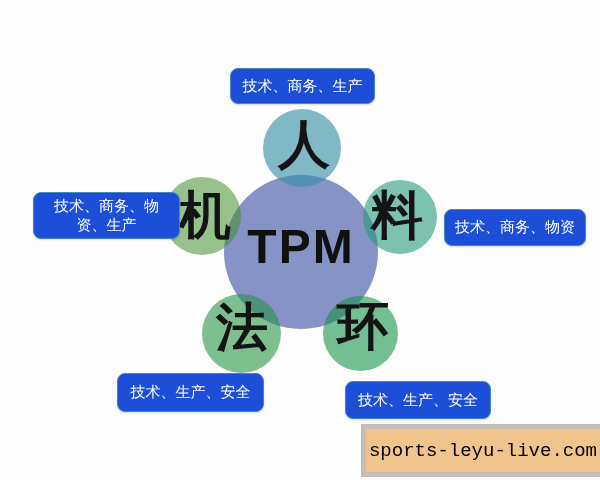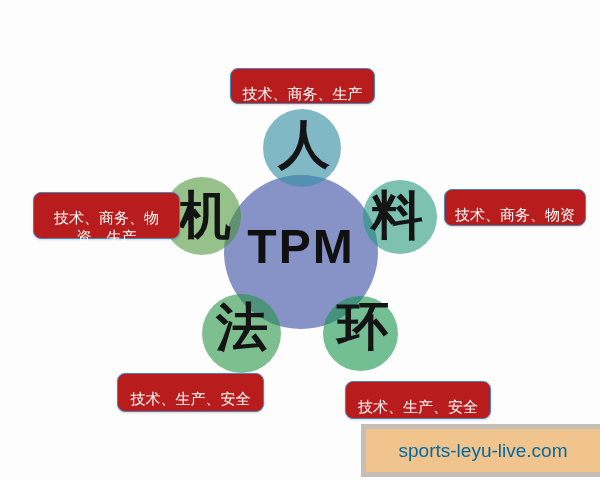--- a/index.html
+++ b/index.html
@@ -50,59 +50,60 @@
     font-family: "Liberation Sans", sans-serif;
     font-weight: bold;
     font-size: 48px;
     letter-spacing: 2px;
     color: #101010;
     z-index: 3;
   }
 
   .label-box {
     position: absolute;
-    background: #b91c1c;
+    background: #1d4ed8;
     border: 1px solid #4886BE;
     border-radius: 8px;
     color: #ffffff;
     display: flex;
+    align-items: center;
     justify-content: center;
     text-align: center;
     font-family: "DejaVu Serif", "Liberation Serif", serif;
     font-size: 15px;
     line-height: 1.25;
     z-index: 4;
     padding: 16px 6px;
     box-shadow: 0 1px 2px rgba(0,0,0,0.15);
   }
   #box-man      { left: 230px; top: 68px;  width: 145px; height: 36px; }
   #box-machine  { left: 33px;  top: 192px; width: 147px; height: 47px; }
-  #box-material { left: 444px; top: 189px; width: 142px; height: 37px; }
+  #box-material { left: 444px; top: 209px; width: 142px; height: 37px; }
   #box-method   { left: 117px; top: 373px; width: 147px; height: 39px; }
   #box-environment { left: 345px; top: 381px; width: 146px; height: 38px; }
 
   #watermark-frame {
     position: absolute;
     left: 361px; top: 424px; width: 239px; height: 53px;
     background: #C4BEB6;
     z-index: 5;
   }
   #watermark-inner {
     position: absolute;
     left: 366px; top: 429px; width: 234px; height: 43px;
     background: #F1C48E;
     display: flex;
     align-items: center;
     justify-content: center;
     z-index: 6;
   }
   #watermark-text {
-    font-family: Liberation Sans, sans-serif;
+    font-family: Liberation Mono, monospace;
     font-size: 19px;
-    color: #0369a1;
+    color: #000000;
   }
 </style>
 </head>
 <body>
 
 <div id="canvas">
 
   <div class="circle" id="circle-center"></div>
   <div class="circle" id="circle-man"></div>
   <div class="circle" id="circle-machine"></div>

